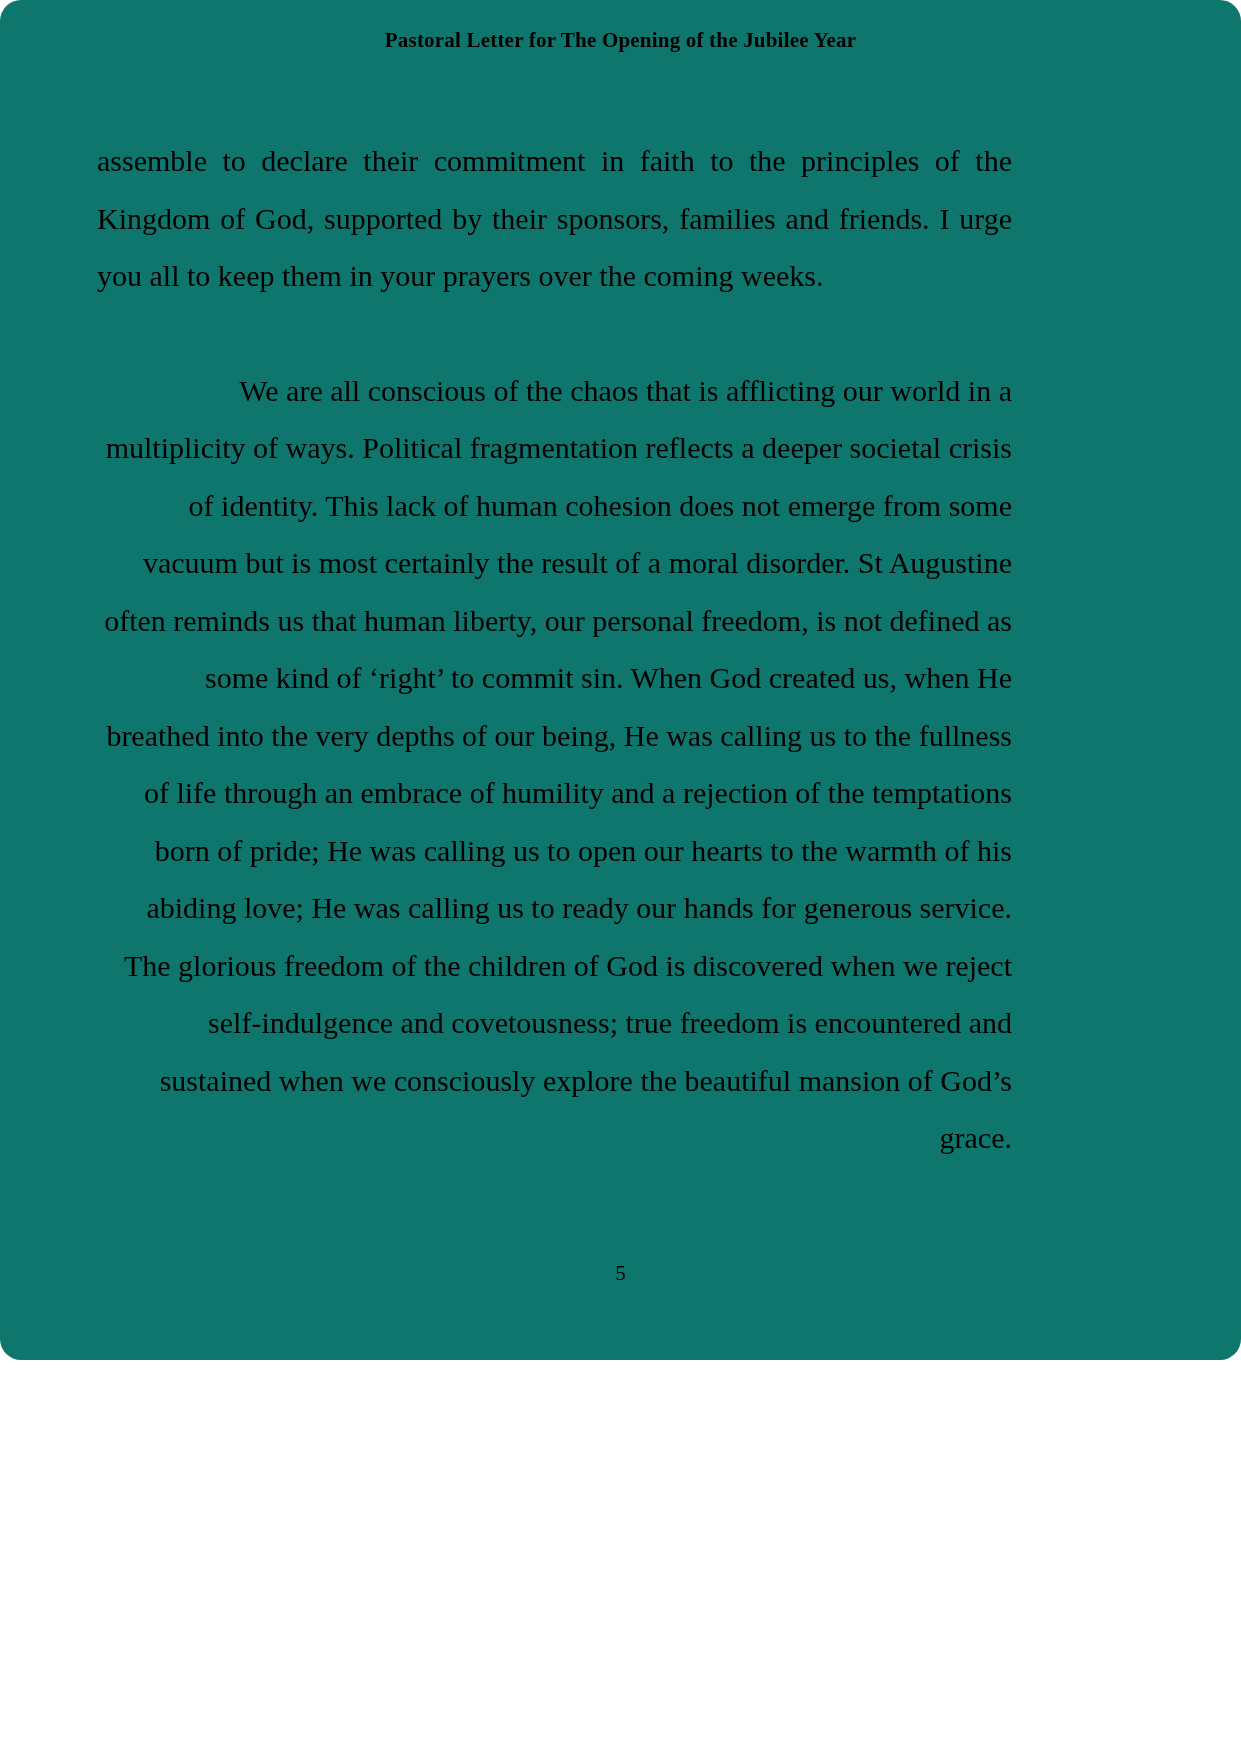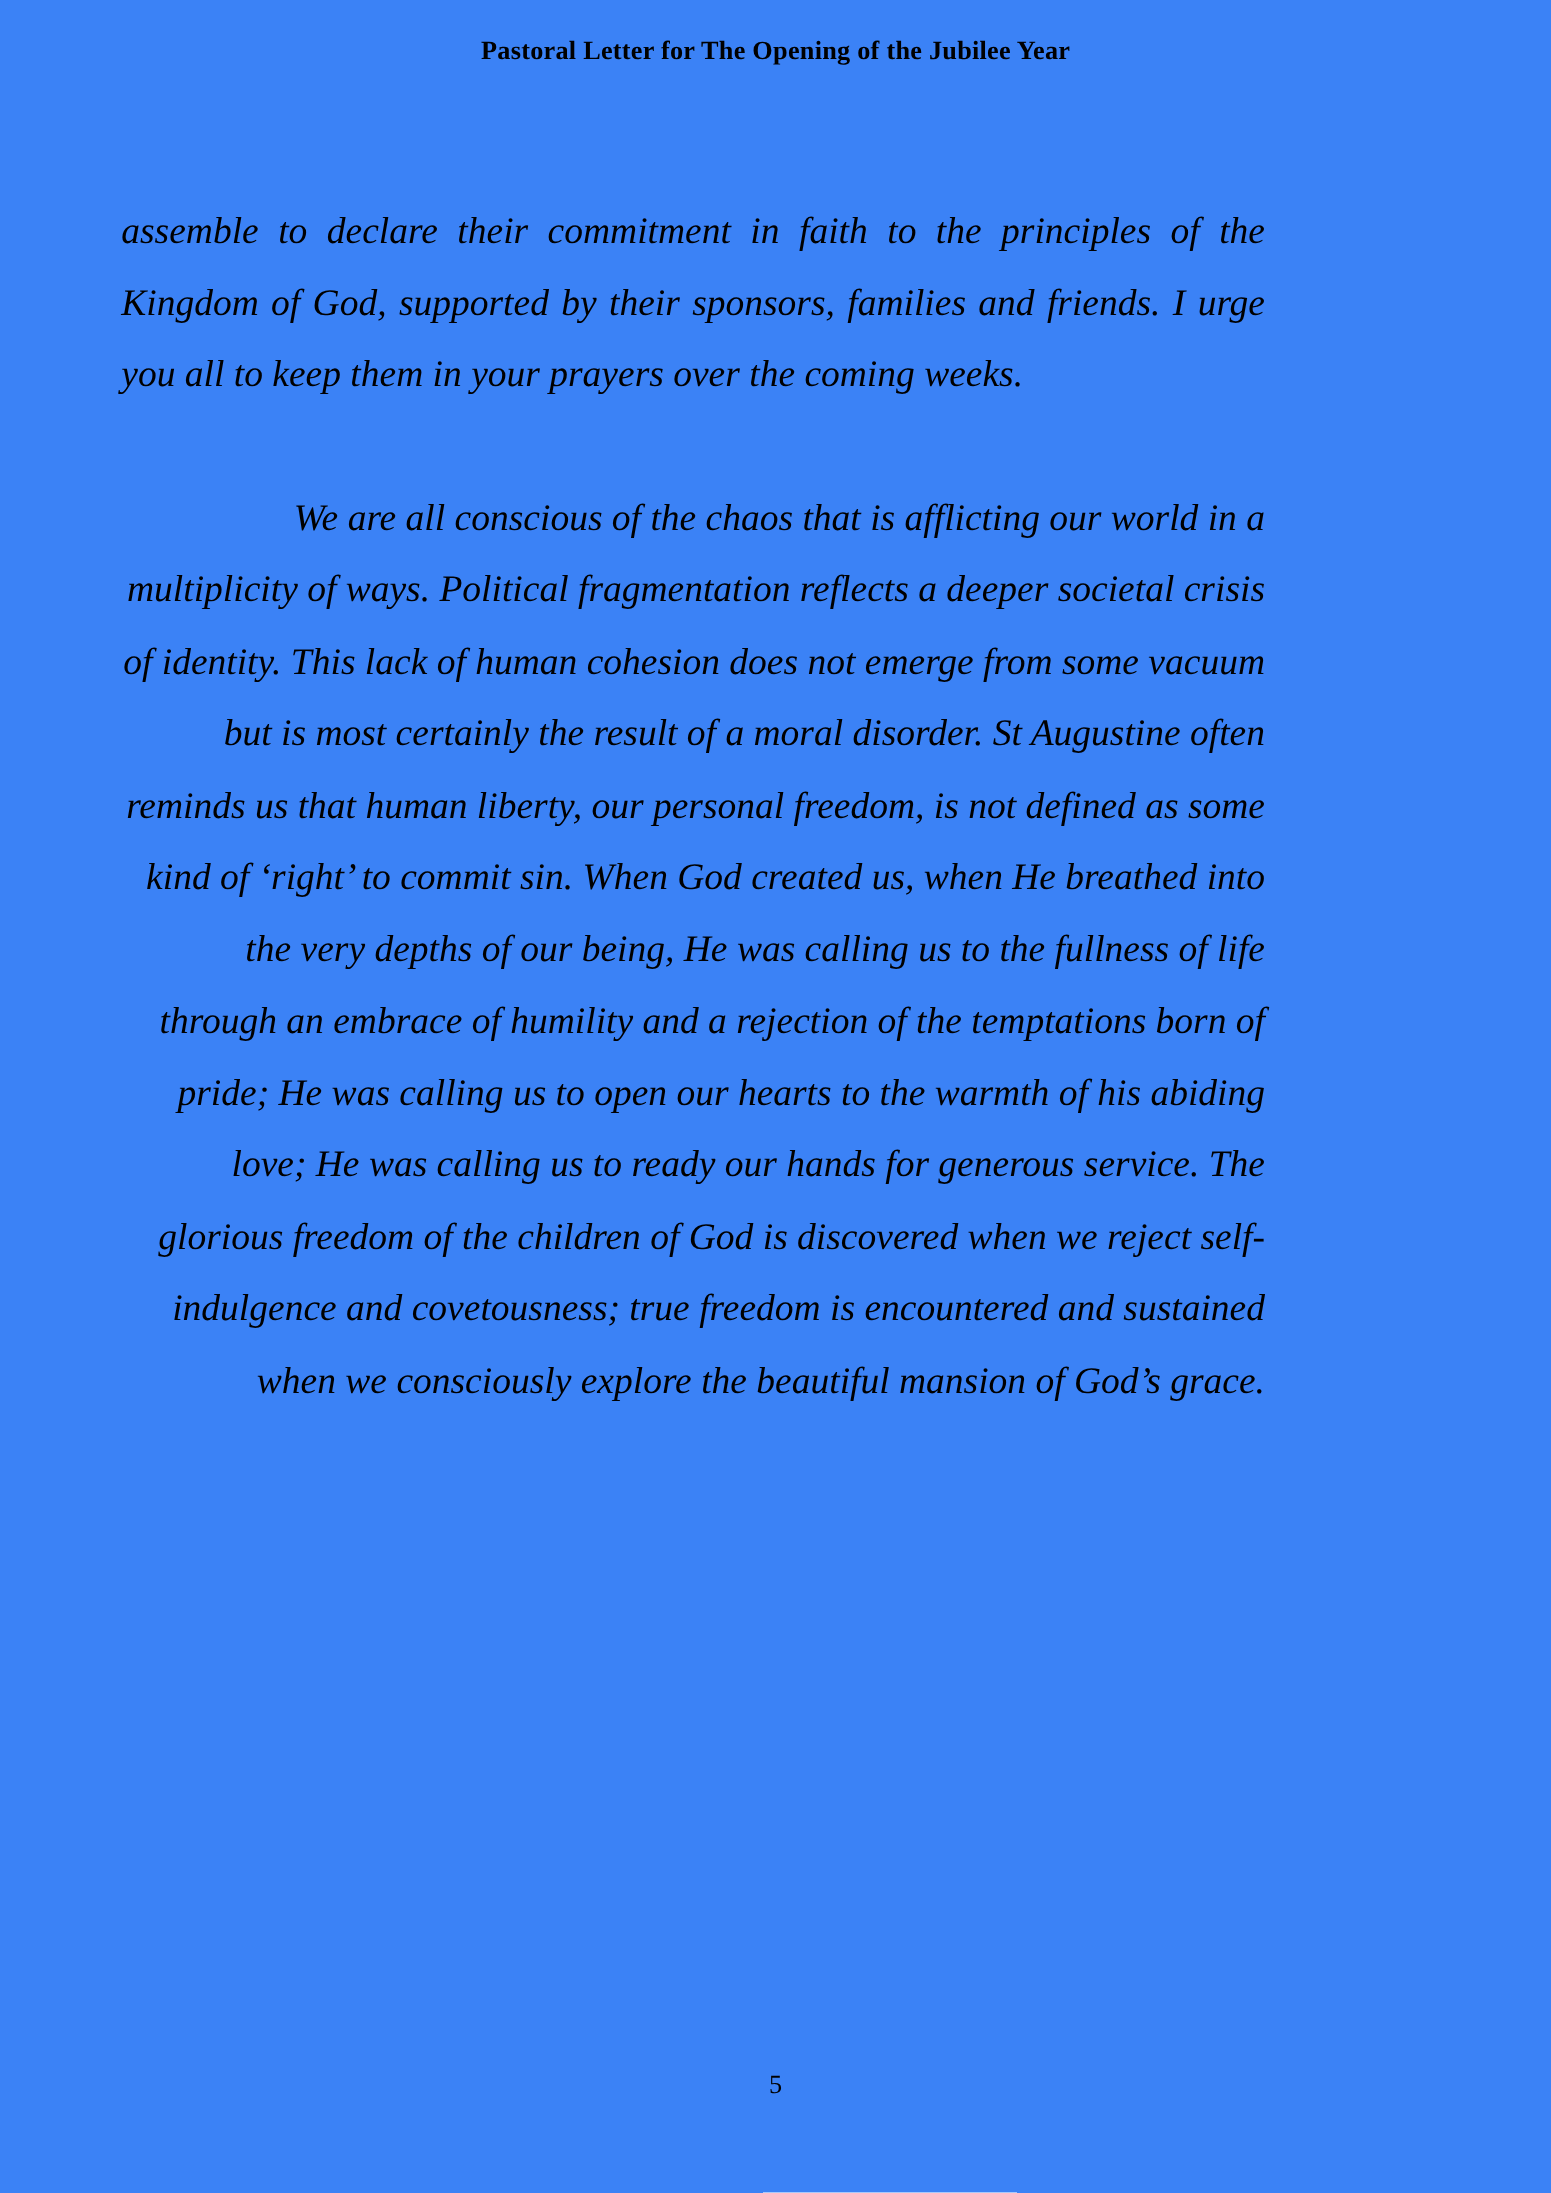--- a/index.html
+++ b/index.html
@@ -3,45 +3,45 @@
 <meta charset="utf-8">
 <style>
   html, body {
     margin: 0;
     padding: 0;
     background: #ffffff;
   }
   .page {
     position: relative;
     width: 1241px;
-    height: 1754px;
+    height: 1360px;
     margin: 0 auto;
-    background: #3b82f6;
+    background: #0f766e;
     font-family: "Liberation Serif", "DejaVu Serif", serif;
     color: #000000;
     box-sizing: border-box;
     overflow: hidden;
+    border-radius: 21px;
   }
   .header {
     position: absolute;
     top: 28px;
     left: 0;
     width: 100%;
     text-align: center;
     font-family: "Liberation Serif", "DejaVu Serif", serif;
     font-weight: bold;
     font-size: 21px;
     letter-spacing: 0.2px;
   }
   .body-area {
     position: absolute;
-    top: 156px;
+    top: 132px;
     left: 97px;
     width: 915px;
-    font-style: italic;
   }
   p.para {
     margin: 0 0 0 0;
     font-size: 30px;
     line-height: 57.5px;
     text-align: justify;
     text-justify: inter-word;
     hyphens: none;
   }
   p.para.spaced {

